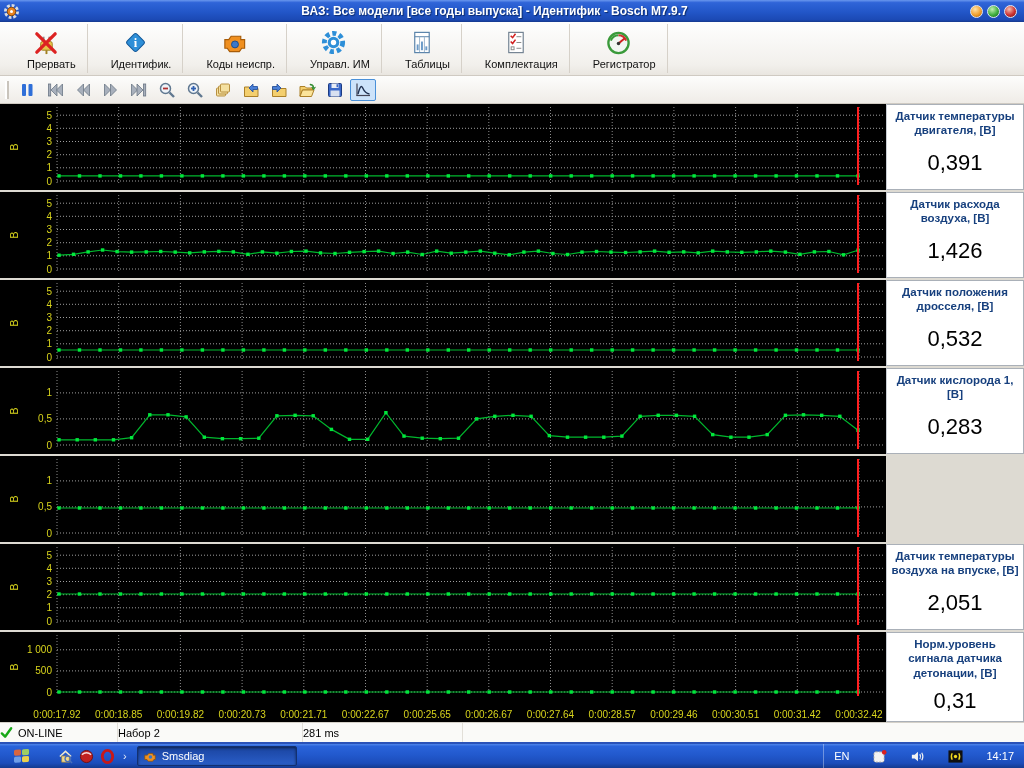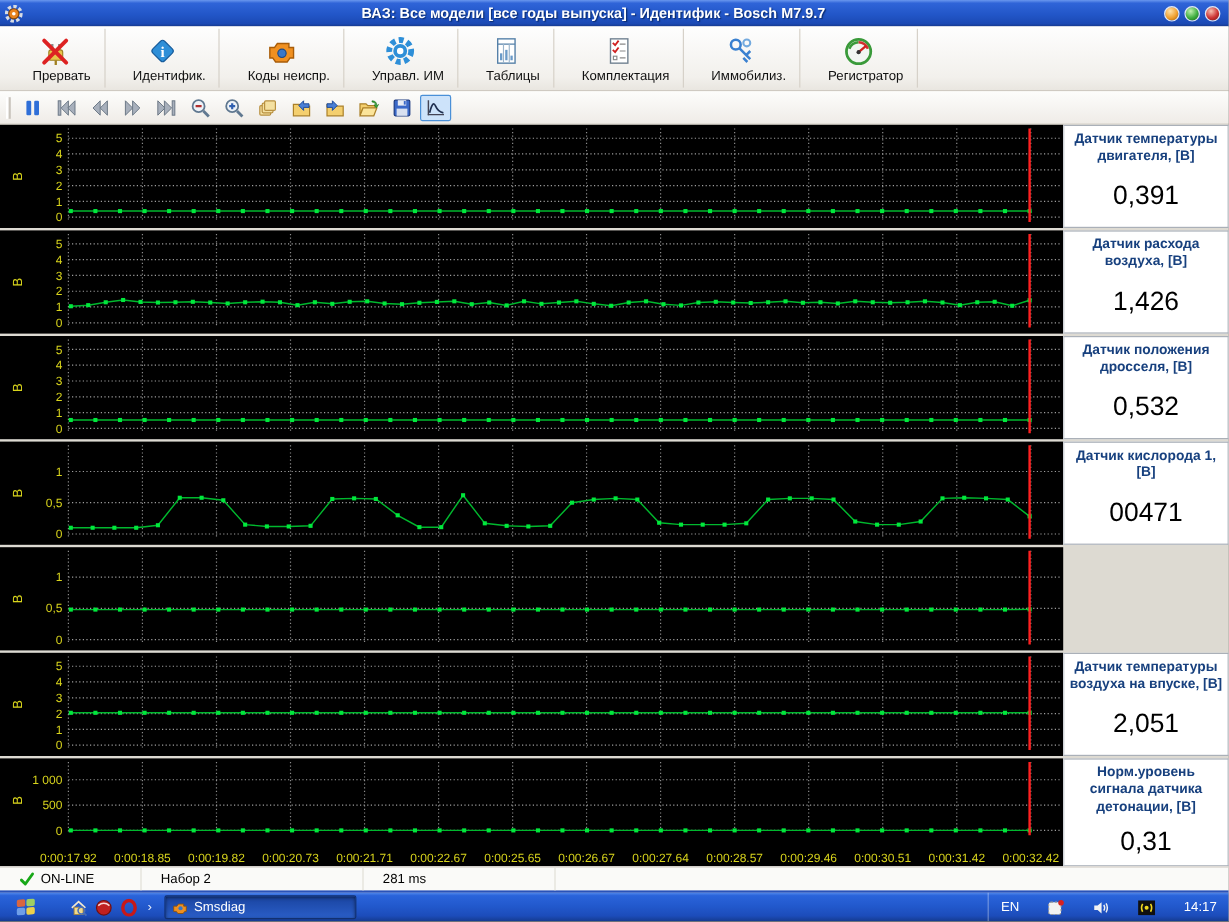--- a/index.html
+++ b/index.html
@@ -65,21 +65,21 @@
   }
   .chart-info .s-value {
     font-size:22px; font-weight:normal; color:#000; margin-top:auto; margin-bottom:auto;
   }
   
   .statusbar {
     position:absolute; top:722px; left:0; width:1024px; height:22px;
     background:#fafaf8; border-top:1px solid #d4d0c8; border-bottom:2px solid #2a52b8;
     display:flex; align-items:center; font-size:11px; color:#000;
   }
-  .sb-sec { display:flex; align-items:center; height:100%; border-right:1px solid #e2dfd8; padding-left:16px; }
+  .sb-sec { display:flex; align-items:center; height:100%; border-right:1px solid #e2dfd8; padding-left:0; }
   .sb-1 { width:118px; gap:5px; }
   .sb-2 { width:185px; }
   .sb-3 { width:160px; }
   .sb-rest { flex:1; border-right:none; }
   
   .taskbar {
     position:absolute; top:744px; left:0; width:1024px; height:24px;
     background:linear-gradient(180deg,#4f86ea 0%,#2a63da 10%,#2259cd 45%,#1c4cba 80%,#143a8e 100%);
     display:flex; align-items:center;
   }
@@ -182,30 +182,20 @@
             <rect x="7" y="3.5" width="15" height="21" fill="#fff" stroke="#708090" stroke-width="1.2"></rect>
             <line x1="15" y1="8" x2="20" y2="8" stroke="#888"></line>
             <line x1="15" y1="14" x2="20" y2="14" stroke="#888"></line>
             <line x1="15" y1="20" x2="20" y2="20" stroke="#888"></line>
             <path d="M9 7 l2 2 l3-4" fill="none" stroke="#d02020" stroke-width="1.6"></path>
             <path d="M9 13 l2 2 l3-4" fill="none" stroke="#d02020" stroke-width="1.6"></path>
             <rect x="9.5" y="18.5" width="3" height="3" fill="none" stroke="#888"></rect>
           </g>
         </svg>
         <span class="lbl">Комплектация</span>
-      </button>
-      <button class="tb-btn">
-        <svg viewBox="0 0 28 28">
-          <g stroke="#3a80d0" fill="none" stroke-width="2.2">
-            <circle cx="9.5" cy="8.5" r="4.2"></circle>
-            <path d="M12.5 11.5 L22 21 M18.5 17.5 l3.5-3.5 M16 20 l3.5 3.5"></path>
-            <circle cx="19" cy="7" r="3" stroke="#74aade" stroke-width="1.8"></circle>
-          </g>
-        </svg>
-        <span class="lbl">Иммобилиз.</span>
       </button>
       <button class="tb-btn">
         <svg viewBox="0 0 28 28">
           <g>
             <circle cx="14" cy="14.5" r="10.5" fill="#f2f6f2" stroke="#3a9a3a" stroke-width="2.4"></circle>
             <path d="M6 12 A9 9 0 0 1 14 6.5" fill="none" stroke="#3a9a3a" stroke-width="2.2"></path>
             <path d="M14 6.5 A9 9 0 0 1 22 12" fill="none" stroke="#d03030" stroke-width="2.2"></path>
             <line x1="14" y1="15" x2="20.5" y2="9.5" stroke="#d02020" stroke-width="2"></line>
             <circle cx="14" cy="15" r="1.8" fill="#333"></circle>
           </g>
@@ -646,21 +636,21 @@
             <rect x="765.5" y="64.9" width="3.4" height="3.4" fill="#00e83c"></rect>
             <rect x="783.7" y="45.6" width="3.4" height="3.4" fill="#00e83c"></rect>
             <rect x="801.8" y="45.1" width="3.4" height="3.4" fill="#00e83c"></rect>
             <rect x="820.0" y="45.6" width="3.4" height="3.4" fill="#00e83c"></rect>
             <rect x="838.1" y="46.6" width="3.4" height="3.4" fill="#00e83c"></rect>
             <rect x="856.3" y="60.6" width="3.4" height="3.4" fill="#00e83c"></rect>
             <line x1="858" y1="3" x2="858" y2="81" stroke="#ff2020" stroke-width="2"></line>
           </svg></div>
         <div class="chart-info">
           <div class="s-label">Датчик кислорода 1, [В]</div>
-          <div class="s-value">00471</div>
+          <div class="s-value">0,283</div>
         </div>
       </div>
       <div class="chart-row">
         <div class="chart-plot"><svg width="886" height="86">
             <line x1="57.0" y1="3" x2="57.0" y2="80" stroke="#8c8c8c" stroke-width="1" stroke-dasharray="1 2"></line>
             <line x1="118.7" y1="3" x2="118.7" y2="80" stroke="#8c8c8c" stroke-width="1" stroke-dasharray="1 2"></line>
             <line x1="180.4" y1="3" x2="180.4" y2="80" stroke="#8c8c8c" stroke-width="1" stroke-dasharray="1 2"></line>
             <line x1="242.1" y1="3" x2="242.1" y2="80" stroke="#8c8c8c" stroke-width="1" stroke-dasharray="1 2"></line>
             <line x1="303.8" y1="3" x2="303.8" y2="80" stroke="#8c8c8c" stroke-width="1" stroke-dasharray="1 2"></line>
             <line x1="365.5" y1="3" x2="365.5" y2="80" stroke="#8c8c8c" stroke-width="1" stroke-dasharray="1 2"></line>

